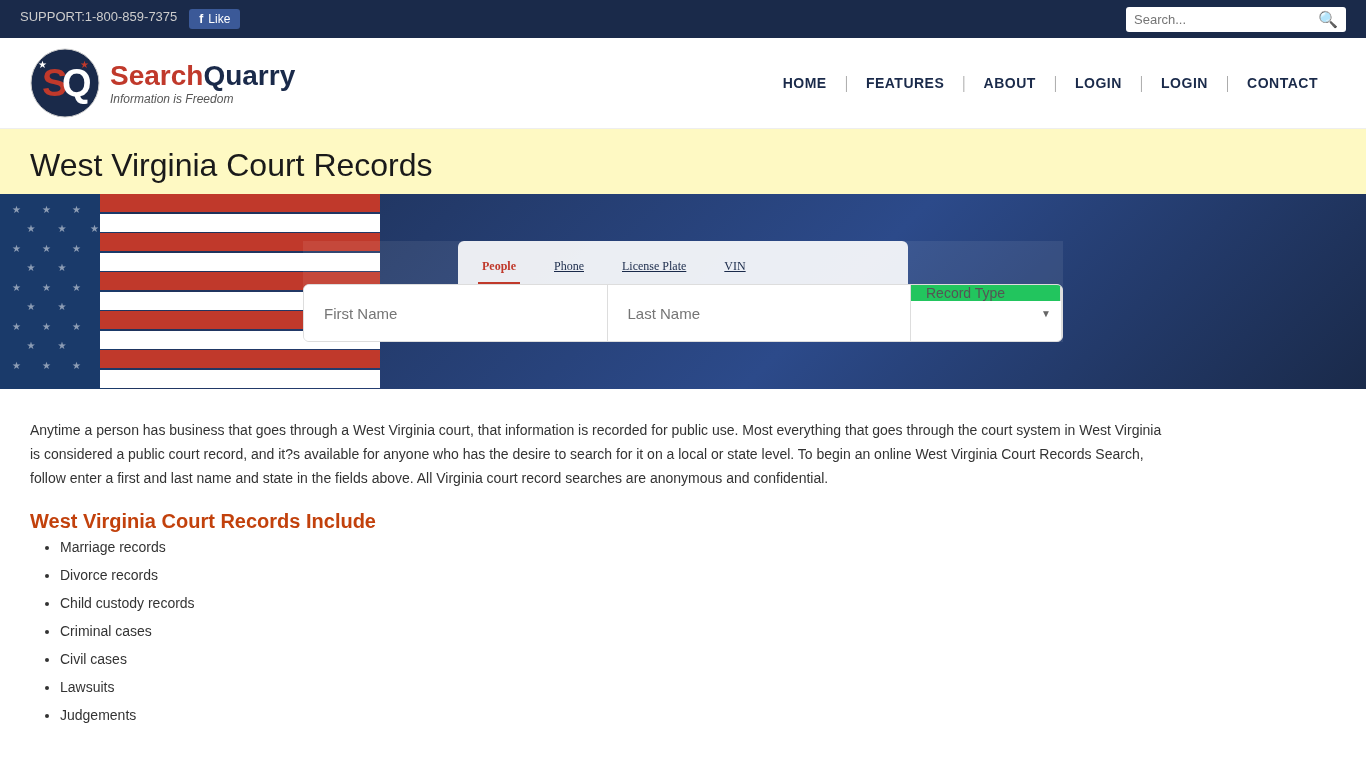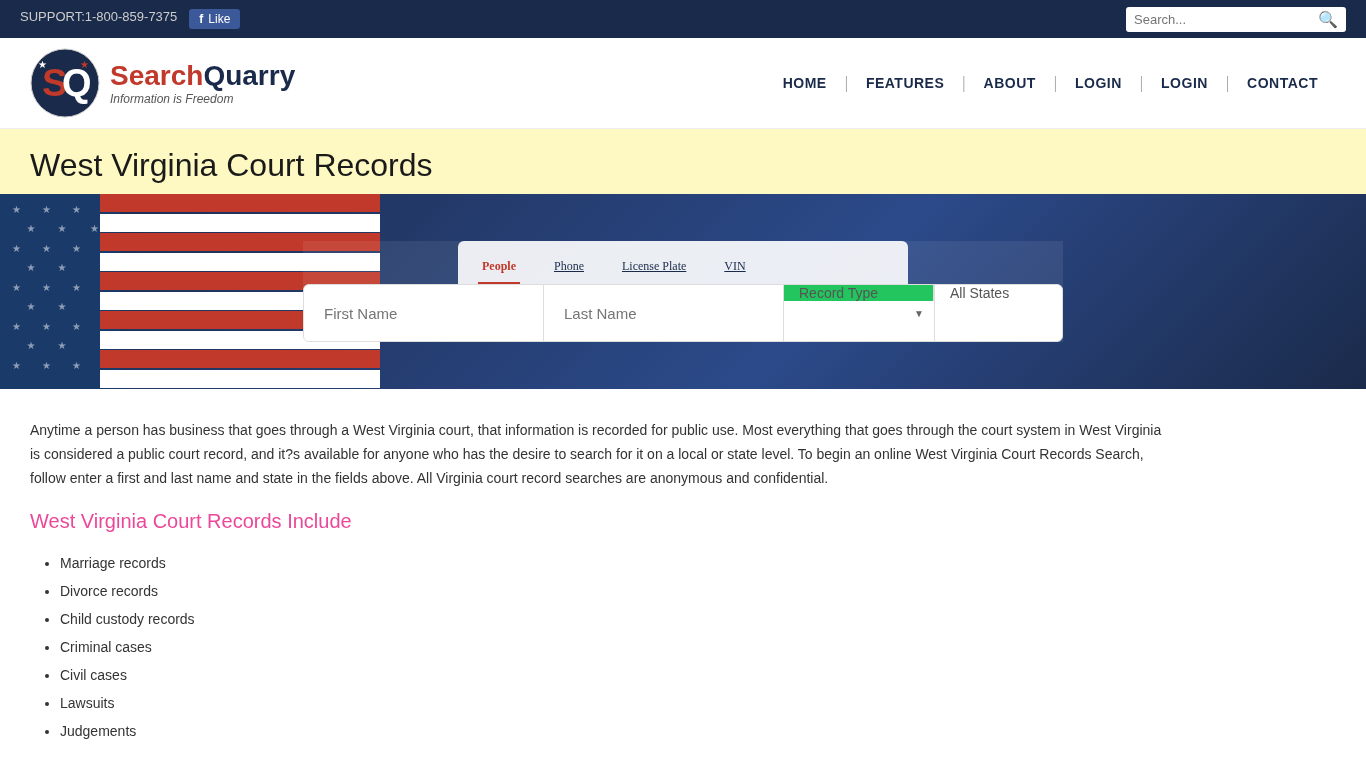--- a/index.html
+++ b/index.html
@@ -254,23 +254,23 @@
     }
     #content-desc {
       font-size: 14px;
       line-height: 1.7;
       color: #333;
       margin-bottom: 20px;
       font-family: Arial, sans-serif;
     }
     #includes-title {
       font-size: 20px;
-      font-weight: normal;
-      color: #ec4899;
-      margin-bottom: 16px;
+      font-weight: bold;
+      color: #c2410c;
+      margin-bottom: 0;
       font-family: Arial, sans-serif;
     }
     #includes-list {
       list-style: disc;
       padding-left: 30px;
       font-family: Arial, sans-serif;
       font-size: 14px;
       line-height: 2;
       color: #333;
     }
@@ -388,28 +388,20 @@
       <input type="text" class="search-input" placeholder="Last Name" style="">
       <div id="record-type-wrapper">
         <select id="record-type-select">
           <option value="">Record Type</option>
           <option>Criminal</option>
           <option>Civil</option>
           <option>Marriage</option>
           <option>Divorce</option>
         </select>
       </div>
-      <div id="all-states-wrapper">
-        <select id="all-states-select">
-          <option value="">All States</option>
-          <option>Alabama</option>
-          <option>Alaska</option>
-          <option>West Virginia</option>
-        </select>
-      </div>
 
     </div>
   </div>
 </div>
 
 <div id="content">
   <p id="content-desc">Anytime a person has business that goes through a West Virginia court, that information is recorded for public use. Most everything that goes through the court system in West Virginia is considered a public court record, and it?s available for anyone who has the desire to search for it on a local or state level. To begin an online West Virginia Court Records Search, follow enter a first and last name and state in the fields above. All Virginia court record searches are anonymous and confidential.</p>
   <h3 id="includes-title">West Virginia Court Records Include</h3>
   <ul id="includes-list">
   <li>Marriage records</li>

